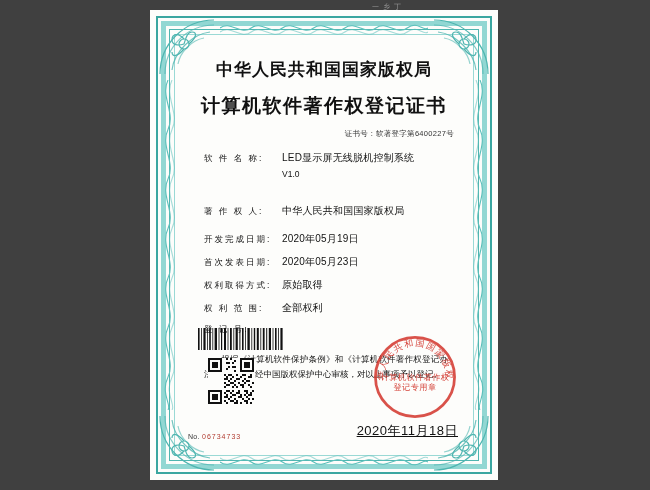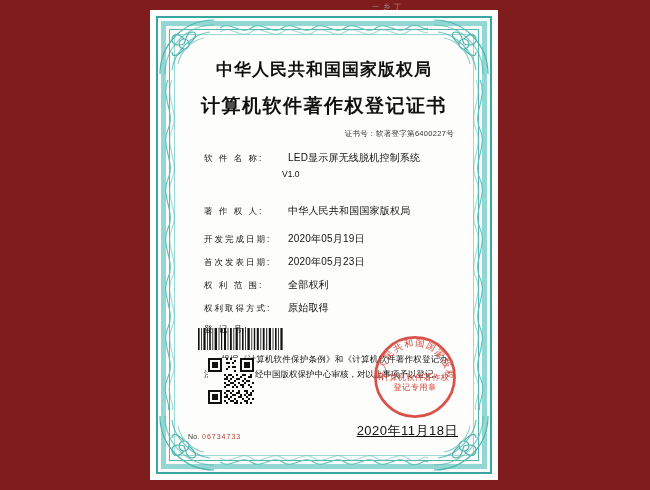--- a/index.html
+++ b/index.html
@@ -7,21 +7,21 @@
     padding: 0;
     width: 650px;
     height: 490px;
     background: #ffffff;
     font-family: "Liberation Sans", sans-serif;
   }
   #stage {
     position: relative;
     width: 650px;
     height: 490px;
-    background: #7f1d1d;
+    background: #404040;
     overflow: hidden;
   }
   
   .cert {
     position: absolute;
     left: 150px;
     top: 10px;
     width: 348px;
     height: 470px;
     background: #fdfdfb;
@@ -119,21 +119,20 @@
     margin-top: 12px;
     padding-left: 24px;
     padding-right: 14px;
   }
   .frow {
     display: flex;
     align-items: baseline;
     margin-bottom: 9px;
     font-size: 8.5px;
     color: #111;
-    gap: 6px;
   }
   .flabel {
     width: 78px;
     flex: 0 0 78px;
     letter-spacing: 2px;
     font-size: 8.5px;
     color: #111;
     white-space: nowrap;
   }
   .fvalue {
@@ -341,27 +340,27 @@
           <div class="flabel">开发完成日期:</div>
           <div class="fvalue">2020年05月19日</div>
         </div>
 
         <div class="frow">
           <div class="flabel">首次发表日期:</div>
           <div class="fvalue">2020年05月23日</div>
         </div>
 
         <div class="frow">
+          <div class="flabel">权利取得方式:</div>
+          <div class="fvalue">原始取得</div>
+        </div>
+
+        <div class="frow">
           <div class="flabel">权 利 范 围:</div>
           <div class="fvalue">全部权利</div>
-        </div>
-
-        <div class="frow">
-          <div class="flabel">权利取得方式:</div>
-          <div class="fvalue">原始取得</div>
         </div>
 
         <div class="frow">
           <div class="flabel">登 记 号:</div>
         </div>
 
       </div>
 
       <div class="para"><span class="indent"></span><span>根据《计算机软件保护条例》和《计算机软件著作权登记办法》的规定，经中国版权保护中心审核，对以上事项予以登记。</span></div>
 

